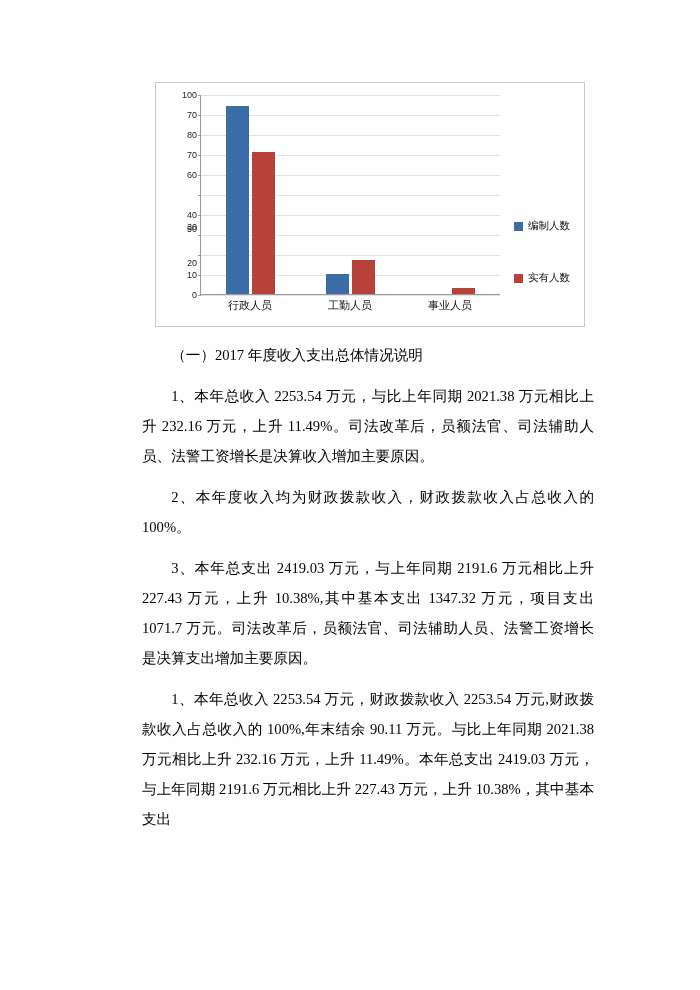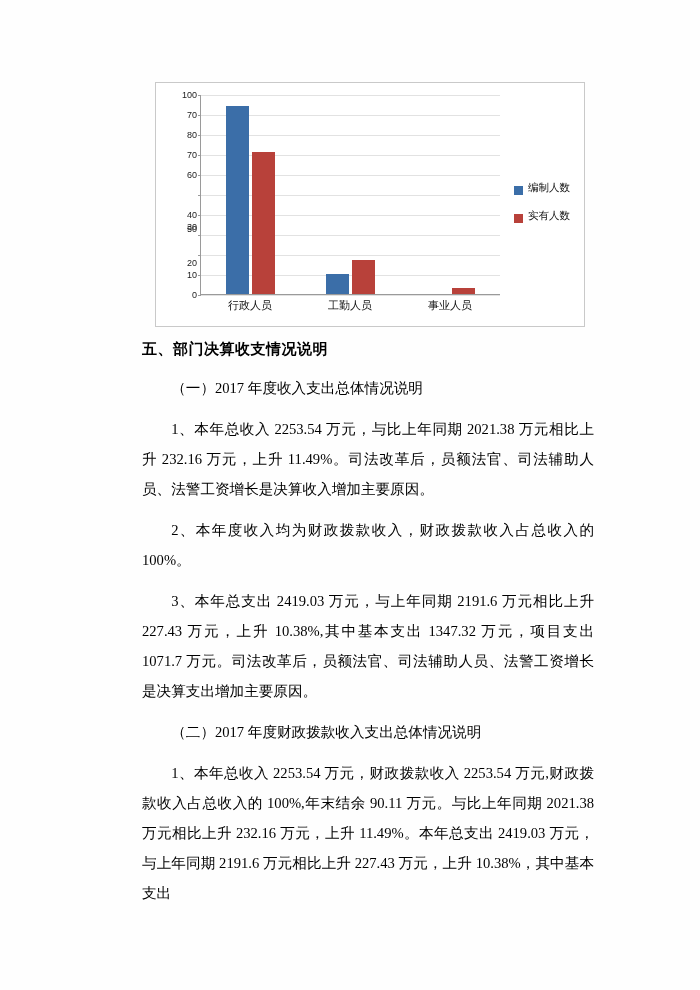--- a/index.html
+++ b/index.html
@@ -115,22 +115,23 @@
   .legend {
     position: absolute;
     left: 358px;
     top: 98px;
     font-family: "Liberation Sans", sans-serif;
     font-size: 10.5px;
     color: #111;
   }
   .legend-row {
     display: flex;
-    align-items: flex-end;
+    align-items: center;
     margin-bottom: 14px;
+    margin-top: 38px;
   }
   .legend-swatch {
     width: 9px;
     height: 9px;
     margin-right: 5px;
   }
   .legend-swatch.s0 { background: #3b6ea8; }
   .legend-swatch.s1 { background: #b8413a; }
 
   
@@ -228,22 +229,20 @@
           </div>
           <div class="legend-row">
             <span class="legend-swatch s1"></span>
             <span>实有人数</span>
           </div>
         </div>
     </div>
   </div>
 
   <div class="doc-body">
-    <h2 class="section-title">五、部门决算收支情况说明</h2>
     <p class="para">（一）2017 年度收入支出总体情况说明</p>
     <p class="para">1、本年总收入 2253.54 万元，与比上年同期 2021.38 万元相比上升 232.16 万元，上升 11.49%。司法改革后，员额法官、司法辅助人员、法警工资增长是决算收入增加主要原因。</p>
     <p class="para">2、本年度收入均为财政拨款收入，财政拨款收入占总收入的 100%。</p>
     <p class="para">3、本年总支出 2419.03 万元，与上年同期 2191.6 万元相比上升 227.43 万元，上升 10.38%,其中基本支出 1347.32 万元，项目支出 1071.7 万元。司法改革后，员额法官、司法辅助人员、法警工资增长是决算支出增加主要原因。</p>
-    <p class="para">（二）2017 年度财政拨款收入支出总体情况说明</p>
     <p class="para">1、本年总收入 2253.54 万元，财政拨款收入 2253.54 万元,财政拨款收入占总收入的 100%,年末结余 90.11 万元。与比上年同期 2021.38 万元相比上升 232.16 万元，上升 11.49%。本年总支出 2419.03 万元，与上年同期 2191.6 万元相比上升 227.43 万元，上升 10.38%，其中基本支出</p>
   </div>
 
 </div>
 
 </body></html>

